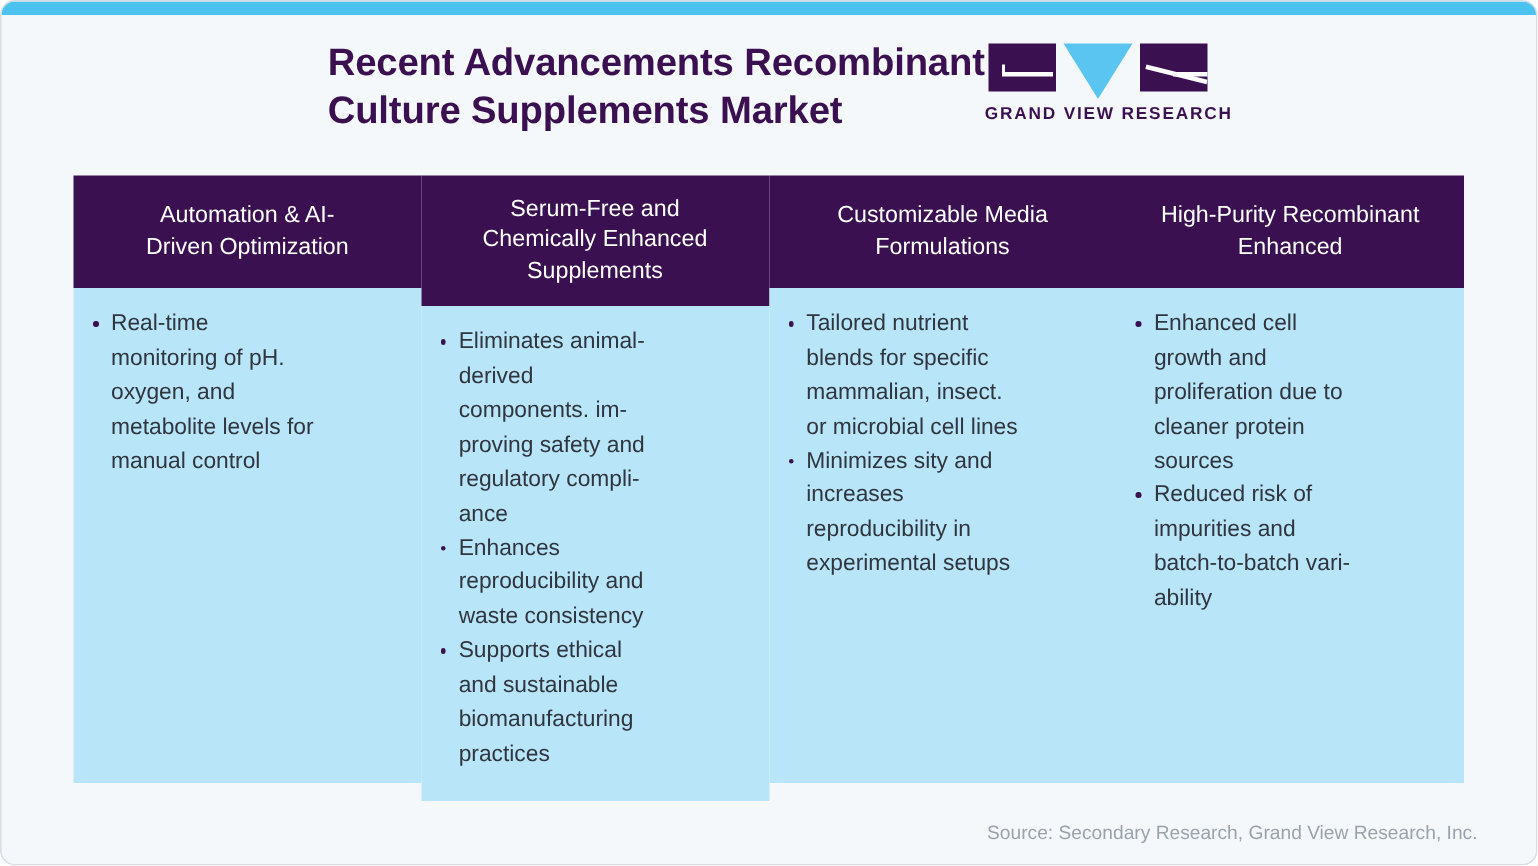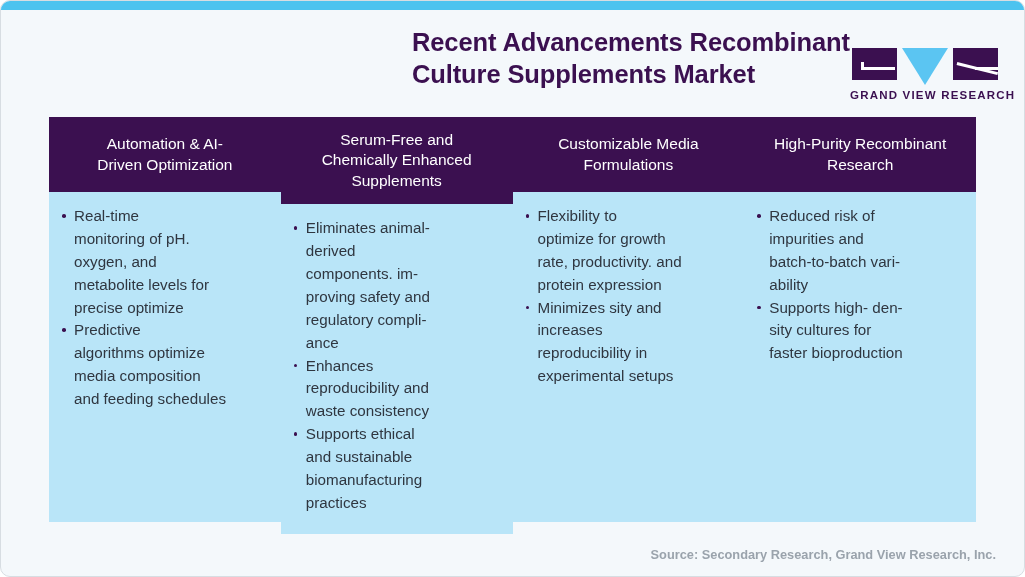--- a/index.html
+++ b/index.html
@@ -38,36 +38,36 @@
   .header {
     position: absolute;
     top: 9px;
     left: 0;
     width: 100%;
     height: 95px;
     box-sizing: border-box;
     padding: 16px 24px 0 24px;
     display: flex;
     align-items: flex-start;
-    justify-content: flex-end;
+    justify-content: center;
   }
 
   .title {
     font-size: 25.5px;
     font-weight: bold;
     line-height: 1.26;
     color: #3b1050;
     letter-spacing: -0.1px;
     max-width: 660px;
     white-space: pre-line;
   }
 
   
   .logo {
-    margin-top: 22px;
+    margin-top: 3px;
     width: 150px;
     flex: 0 0 auto;
   }
   .logo-mark {
     display: flex;
     align-items: flex-start;
     justify-content: center;
     gap: 5px;
     height: 34px;
   }
@@ -191,23 +191,22 @@
   
   .footer {
     position: absolute;
     left: 0;
     right: 0;
     bottom: 0;
     height: 44px;
     display: flex;
     align-items: center;
     justify-content: flex-end;
-    padding-right: 28px;
+    padding-right: 39px;
     box-sizing: border-box;
-    font-weight: bold;
   }
   .source {
     font-size: 12.8px;
     color: #9aa3ac;
   }
 </style>
 </head>
 <body>
 
 <div id="infographic">
@@ -238,25 +237,21 @@
 
     <div class="column">
       <div class="col-header">Automation &amp; AI-
 Driven Optimization</div>
       <div class="col-body">
         <ul class="bullets">
           <li>Real-time
 monitoring of pH.
 oxygen, and
 metabolite levels for
-precise optimize</li>
-          <li>Predictive
-algorithms optimize
-media composition
-and feeding schedules</li>
+manual control</li>
         </ul>
       </div>
     </div>
 
     <div class="column">
       <div class="col-header">Serum-Free and
 Chemically Enhanced
 Supplements</div>
       <div class="col-body">
         <ul class="bullets">
@@ -275,44 +270,46 @@
 practices</li>
         </ul>
       </div>
     </div>
 
     <div class="column">
       <div class="col-header">Customizable Media
 Formulations</div>
       <div class="col-body">
         <ul class="bullets">
-          <li>Flexibility to
-optimize for growth
-rate, productivity. and
-protein expression</li>
+          <li>Tailored nutrient
+blends for specific
+mammalian, insect.
+or microbial cell lines</li>
           <li>Minimizes sity and
 increases
 reproducibility in
 experimental setups</li>
         </ul>
       </div>
     </div>
 
     <div class="column">
       <div class="col-header">High-Purity Recombinant
-Research</div>
+Enhanced</div>
       <div class="col-body">
         <ul class="bullets">
+          <li>Enhanced cell
+growth and
+proliferation due to
+cleaner protein
+sources</li>
           <li>Reduced risk of
 impurities and
 batch-to-batch vari-
 ability</li>
-          <li>Supports high- den-
-sity cultures for
-faster bioproduction</li>
         </ul>
       </div>
     </div>
 
   </div>
 
   <div class="footer">
     <div class="source">Source: Secondary Research, Grand View Research, Inc.</div>
   </div>
 

